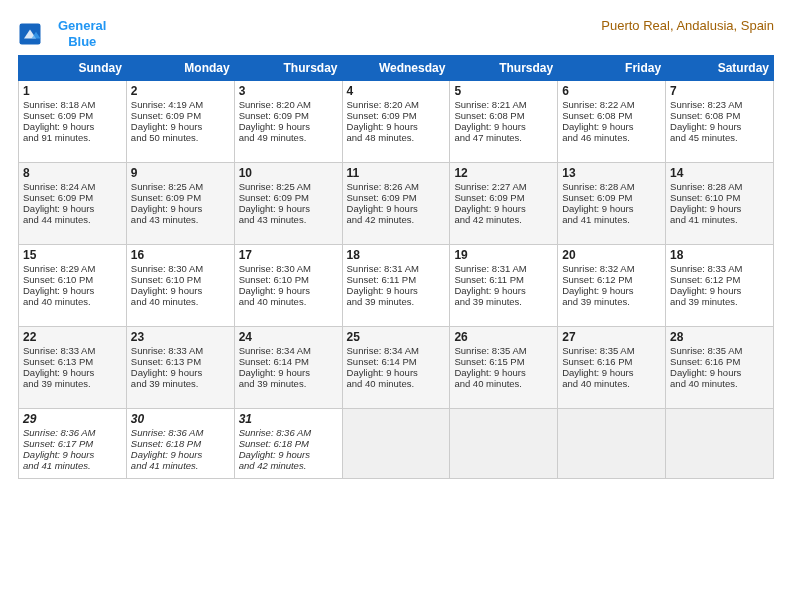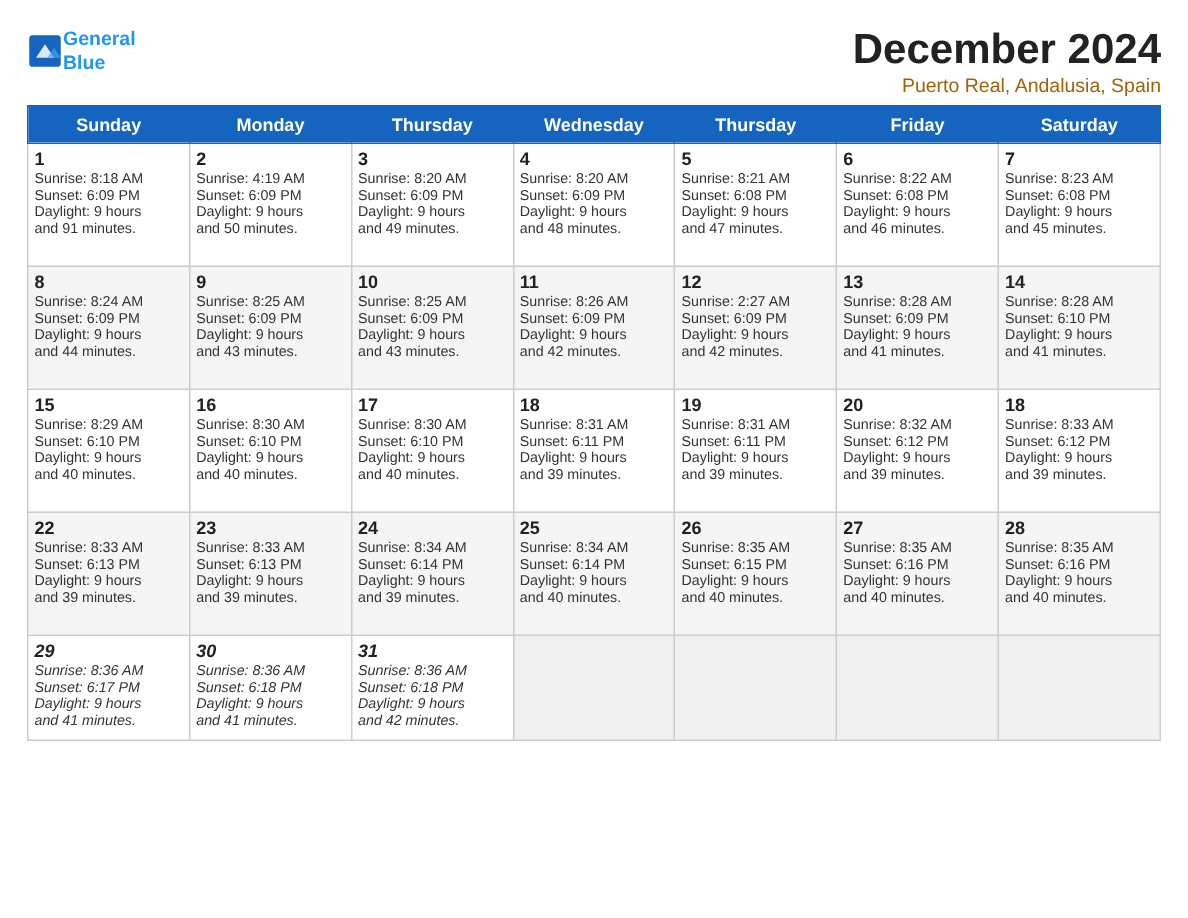--- a/index.html
+++ b/index.html
@@ -18,21 +18,22 @@
     }
     .header-row {
       display: flex;
       justify-content: space-between;
       align-items: flex-start;
       margin-bottom: 6px;
     }
     .logo {
       display: flex;
       align-items: center;
-      gap: 0;
+      gap: 16px;
+      text-align: center;
     }
     .logo-text {
       font-size: 13px;
       font-weight: bold;
       line-height: 1.2;
       color: #333;
     }
     .logo-text span {
       color: #2196F3;
     }
@@ -57,21 +58,21 @@
       width: 100%;
       border-collapse: collapse;
       table-layout: fixed;
     }
     .calendar th {
       background: #1565C0;
       color: #fff;
       font-size: 12px;
       font-weight: bold;
       padding: 5px 4px;
-      text-align: center;
+      text-align: right;
       border: 1px solid #1565C0;
     }
     .calendar td {
       border: 1px solid #ccc;
       vertical-align: top;
       padding: 3px 4px;
       font-size: 9.5px;
       color: #333;
       height: 82px;
       background: #fff;
@@ -104,21 +105,20 @@
         <rect x="2" y="2" width="28" height="28" rx="3" fill="#1565C0"></rect>
         <polygon points="8,22 16,10 24,22" fill="white" opacity="0.85"></polygon>
         <polygon points="18,22 24,13 30,22" fill="#42A5F5" opacity="0.7"></polygon>
       </svg>
       <div class="logo-text">
         <div><span>General</span></div>
         <div><span style="color:#2196F3">Blue</span></div>
       </div>
     </div>
     <div class="title-block">
-      <div class="month-title">December 2024</div>
       <div class="subtitle">Puerto Real, Andalusia, Spain</div>
     </div>
   </div>
 
   <table class="calendar">
     <thead>
       <tr>
       <th>Sunday</th>
           <th>Monday</th>
           <th>Thursday</th>

